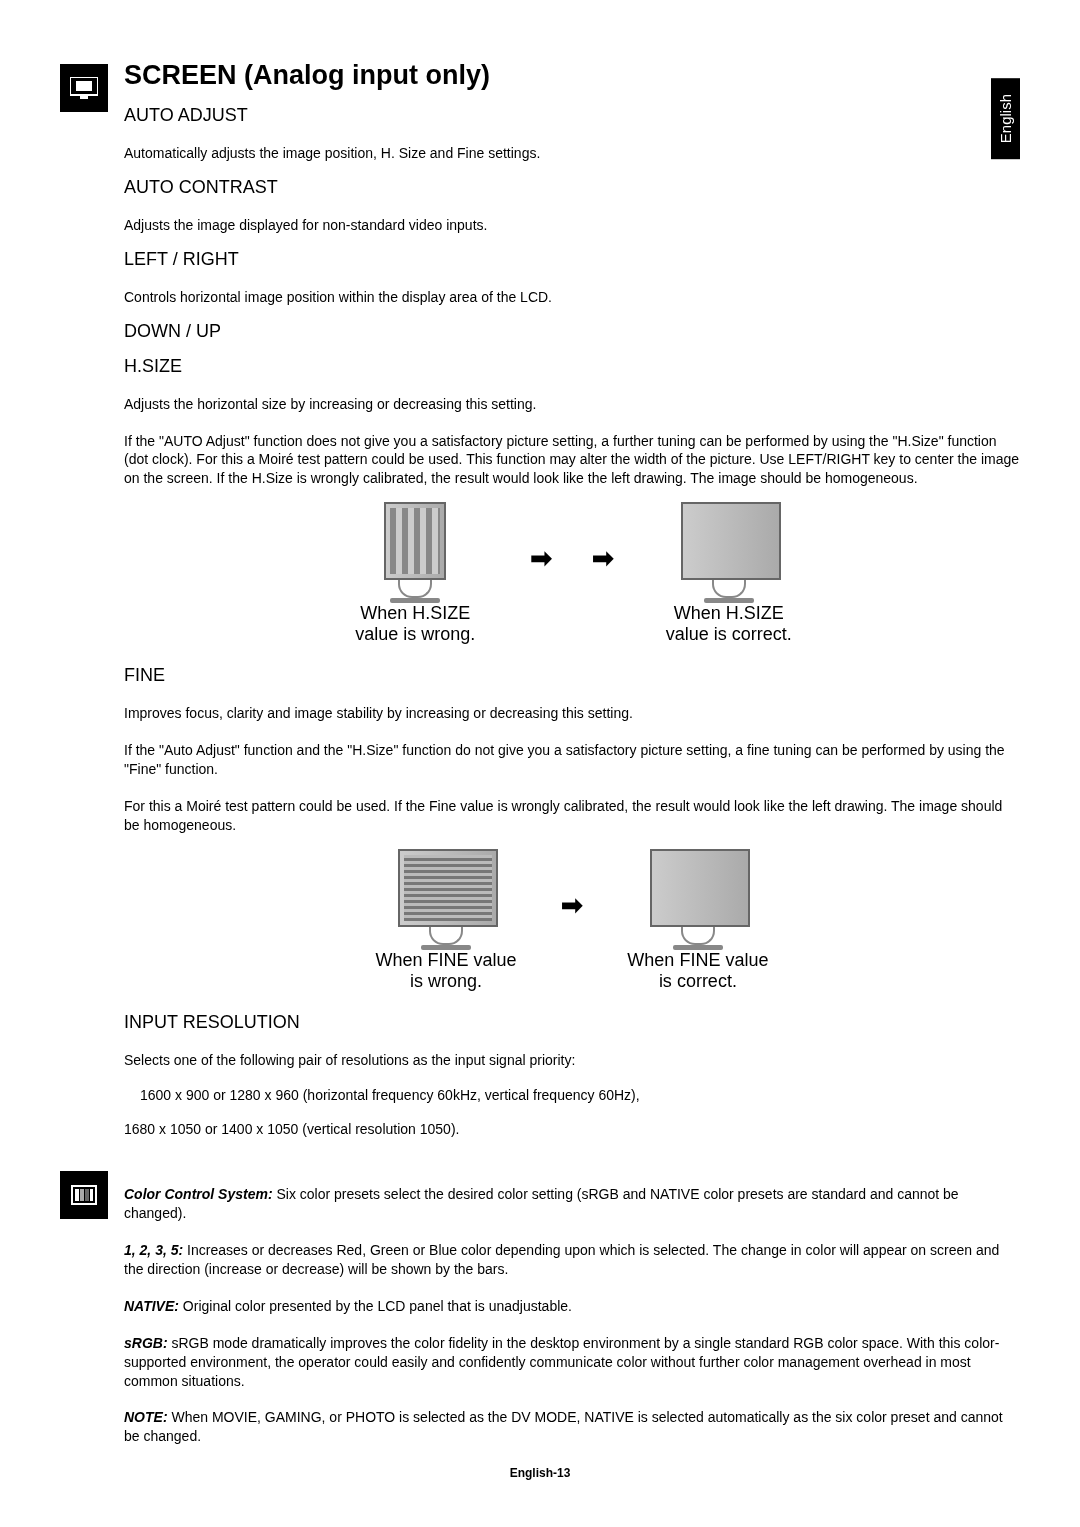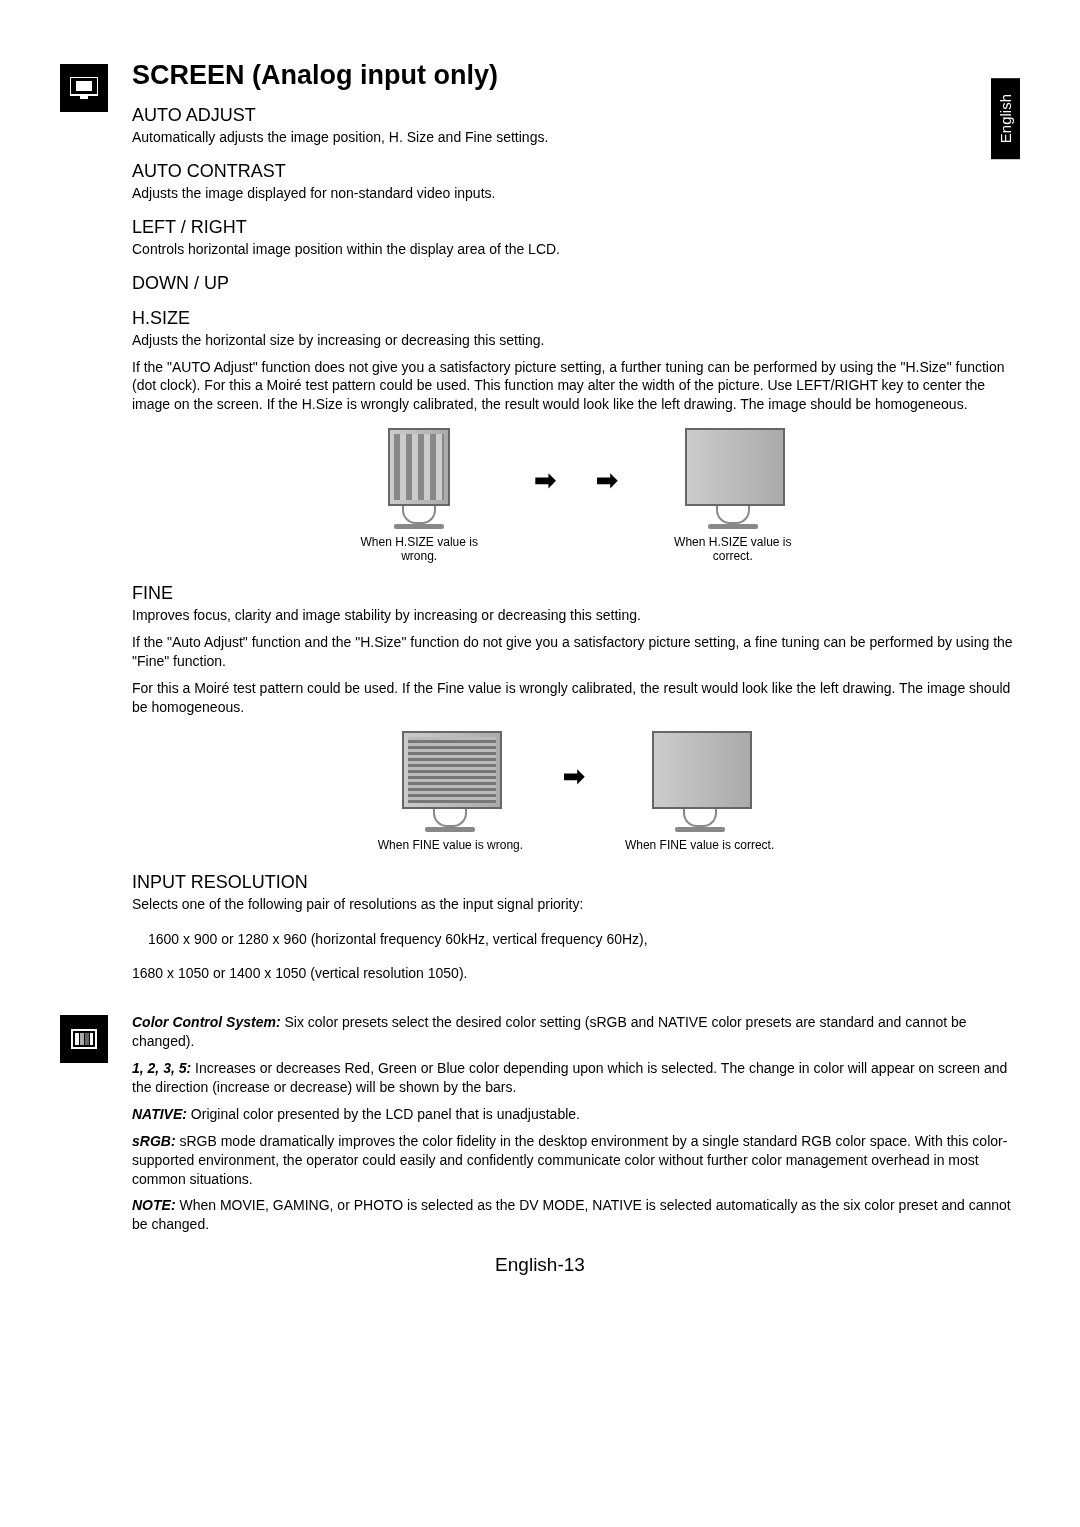--- a/index.html
+++ b/index.html
@@ -23,21 +23,21 @@
     background: #000;
     color: #fff;
     padding: 16px 6px;
     writing-mode: vertical-rl;
     transform: rotate(180deg);
     font-size: 15px;
   }
   .section {
     display: flex;
     align-items: flex-start;
-    gap: 24px;
+    gap: 16px;
     margin-bottom: 12px;
   }
   .icon-box {
     width: 42px;
     height: 42px;
     border: 3px solid #000;
     background: #000;
     display: flex;
     align-items: center;
     justify-content: center;
@@ -55,21 +55,21 @@
     font-size: 27px;
     font-weight: bold;
     margin: 0 0 12px 0;
   }
   h2 {
     font-size: 18px;
     font-weight: normal;
     margin: 14px 0 1px 0;
   }
   p {
-    margin: 2px 0 8px 0;
+    margin: 18px 0 8px 0;
     line-height: 1.35;
   }
   .monitors {
     display: flex;
     justify-content: center;
     align-items: center;
     gap: 40px;
     margin: 14px 0 20px 0;
   }
   .monitor-group {
@@ -116,35 +116,34 @@
     border-top: none;
     border-radius: 0 0 14px 14px;
   }
   .monitor-base {
     width: 50px; height: 5px;
     background: #888;
     margin: 0 auto;
     border-radius: 2px;
   }
   .caption {
-    font-size: 12px;
+    font-size: 18px;
     text-align: center;
-    margin-top: 6px;
     max-width: 150px;
   }
   .arrow {
     font-size: 26px;
     font-weight: bold;
     margin-bottom: 30px;
   }
   .bold-run { font-weight: bold; font-style: italic; }
   .footer {
     text-align: center;
-    font-weight: normal;
-    font-size: 19px;
+    font-weight: bold;
+    font-size: 12px;
   }
 </style>
 </head>
 <body>
 
 <div class="page">
   <div class="lang-tab">English</div>
 
   <div class="section">
     <div class="icon-box">

